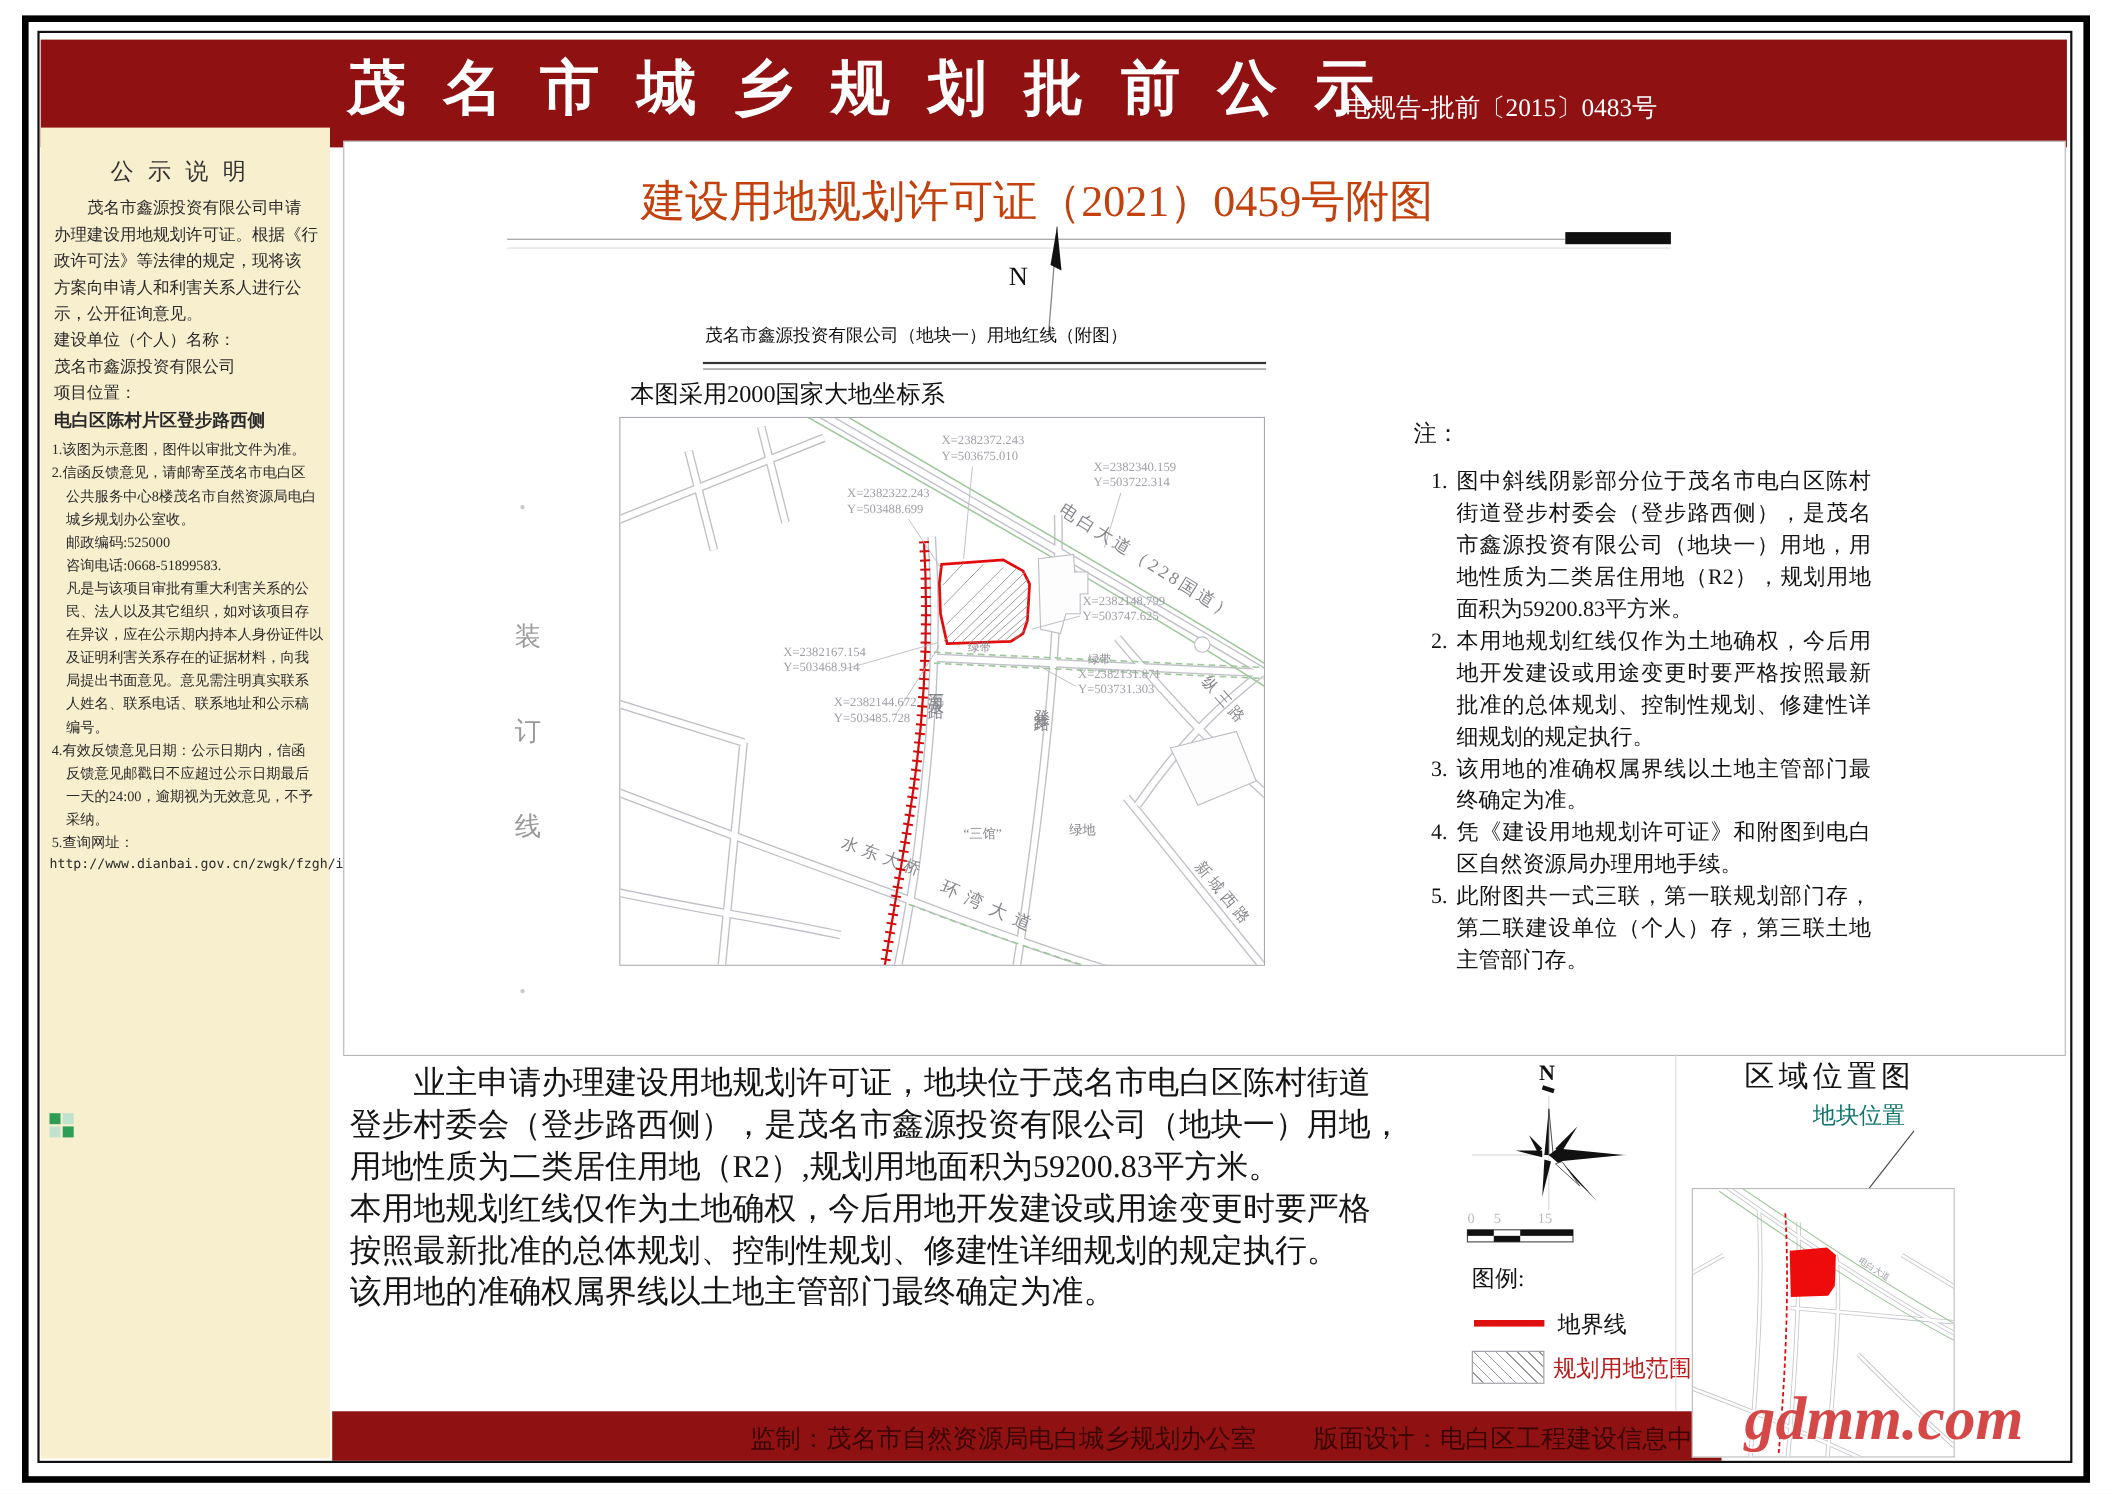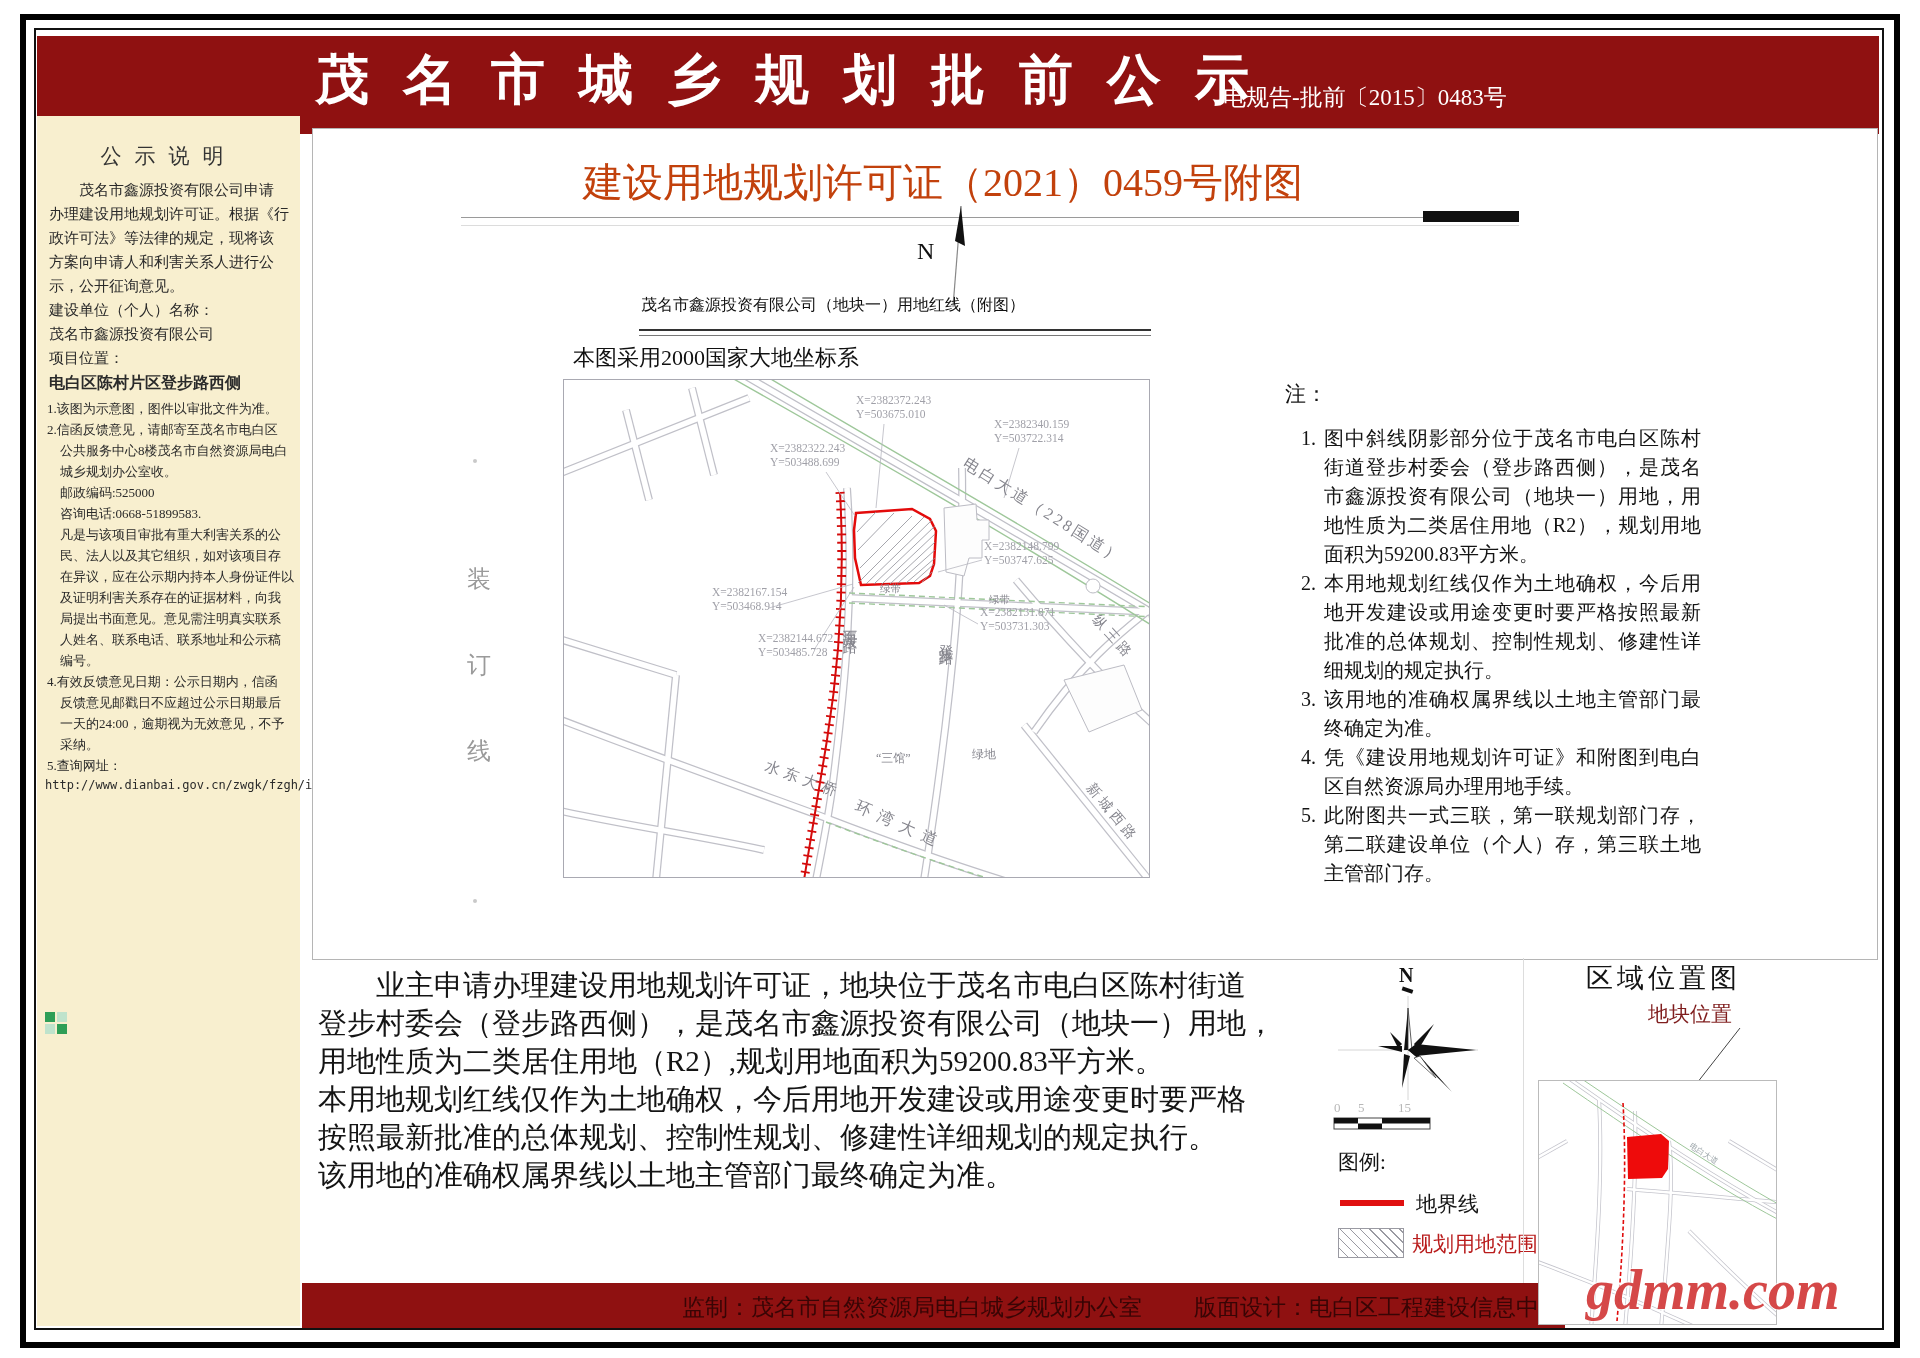--- a/index.html
+++ b/index.html
@@ -61,21 +61,21 @@
   .legend-title { left:1338px; top:1148px; font-size:21px; color:#141414; }
   .legend-line-swatch { left:1340px; top:1200px; width:64px; height:6px; background:#e01010; }
   .legend-line-label { left:1416px; top:1190px; font-size:21px; color:#141414; }
   .legend-hatch-swatch { left:1338px; top:1228px; width:64px; height:28px; border:1px solid #9a9aa2;
        background:repeating-linear-gradient(45deg, transparent 0 6px, #9a9aa2 6px 7px); }
   .legend-hatch-label { left:1412px; top:1230px; font-size:21px; color:#b91c1c; }
   .divider-v { left:1523px; top:958px; width:1px; height:325px; background:#ddd; }
 
   
   .loc-title { left:1586px; top:960px; font-size:27px; letter-spacing:4px; color:#141414; }
-  .loc-label { left:1648px; top:1000px; font-size:21px; color:#7f1d1d; }
+  .loc-label { left:1648px; top:1000px; font-size:21px; color:#0f766e; }
   .minimap { left:1538px; top:1080px; width:237px; height:243px; border:1px solid #bbb; background:#fff; z-index:2; }
 
   
   .footer-bar { left:302px; top:1283px; width:1263px; height:45px; background:#8f1111; }
   .footer-supervisor { position:absolute; left:380px; top:9px; font-size:23px; color:#380505; white-space:nowrap; }
   .footer-design { position:absolute; left:892px; top:9px; font-size:23px; color:#380505; white-space:nowrap; }
 
   .watermark { left:1586px; top:1258px; font-size:56px; font-weight:bold; font-style:italic;
                color:rgba(204,32,32,0.82); z-index:6; white-space:nowrap;
                text-shadow:1px 1px 0 rgba(255,255,255,.65), -1px -1px 0 rgba(255,255,255,.65); }

